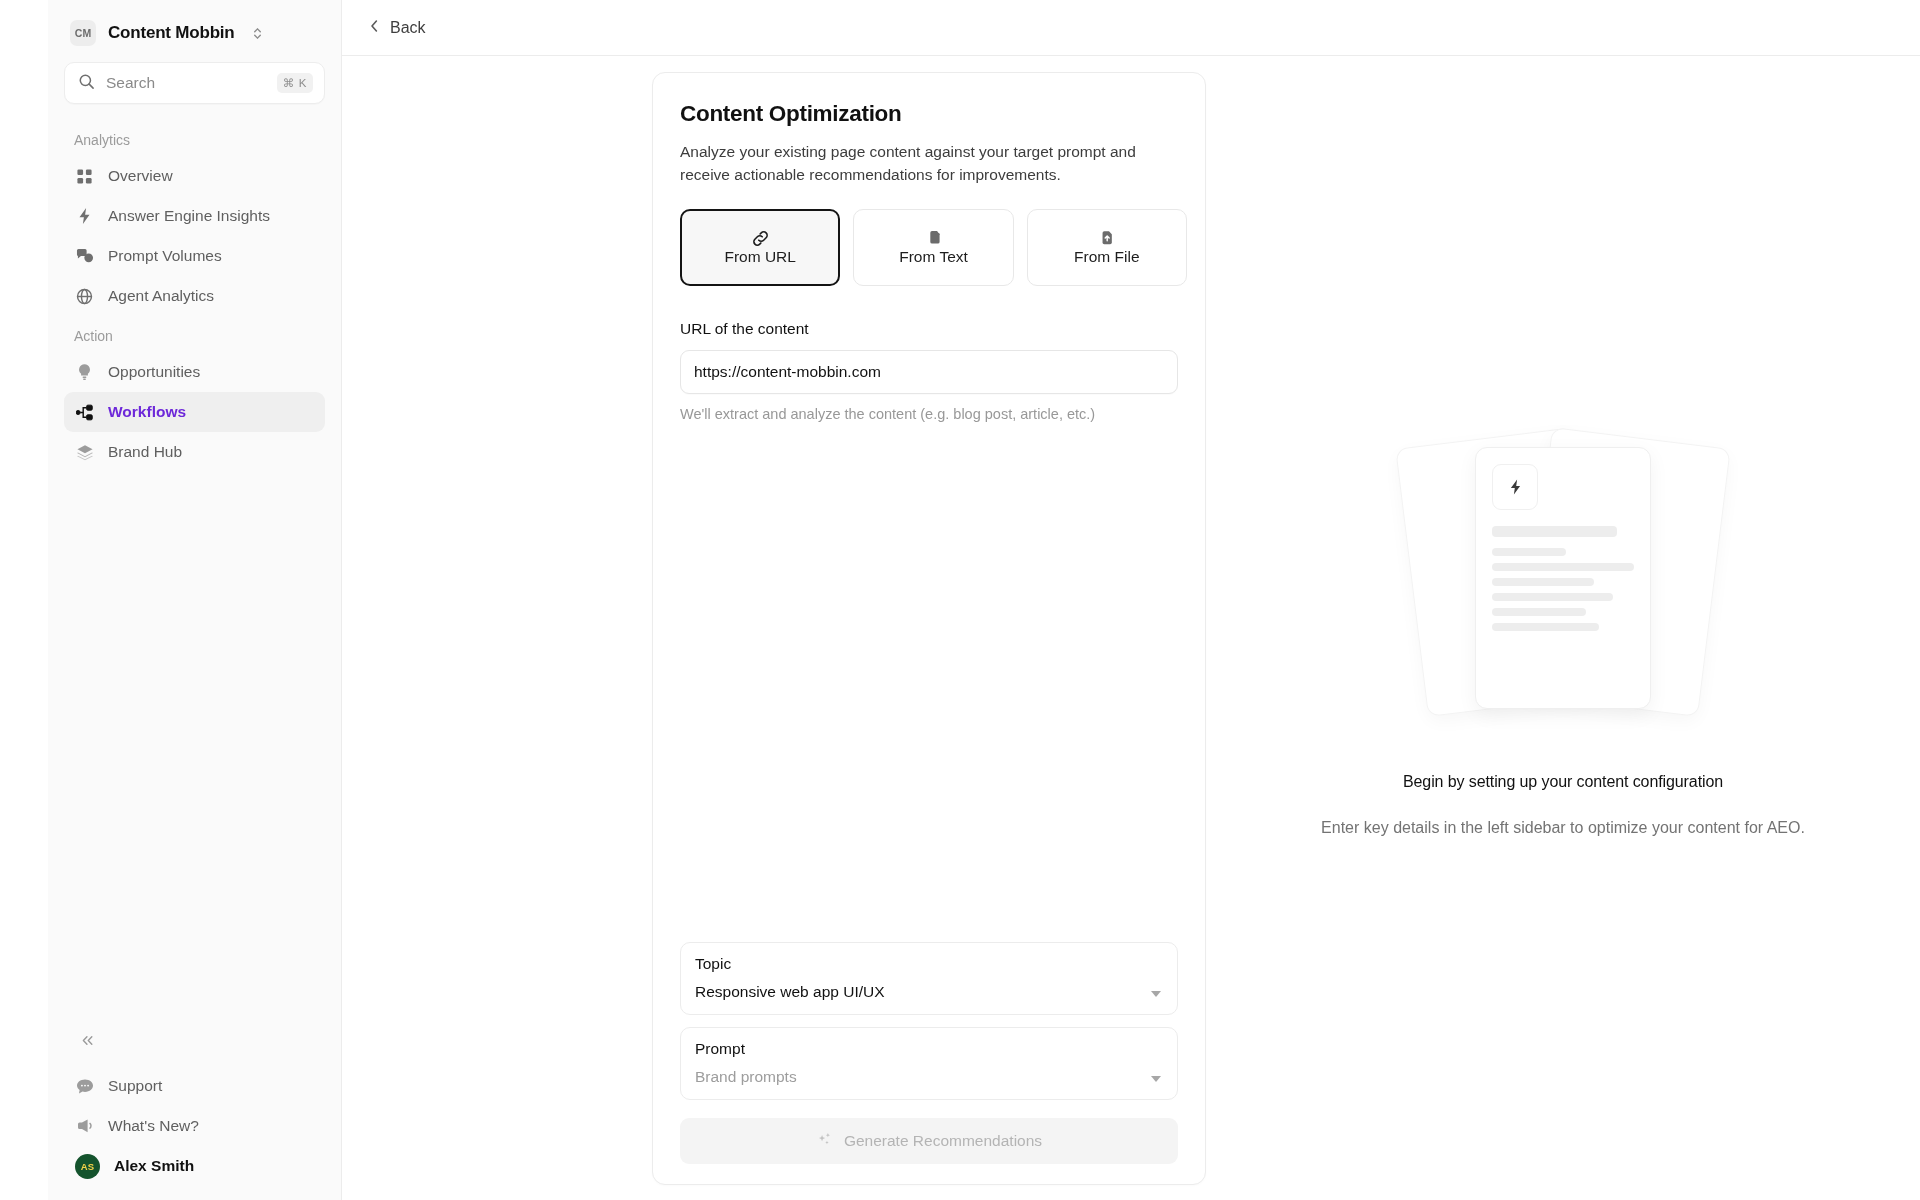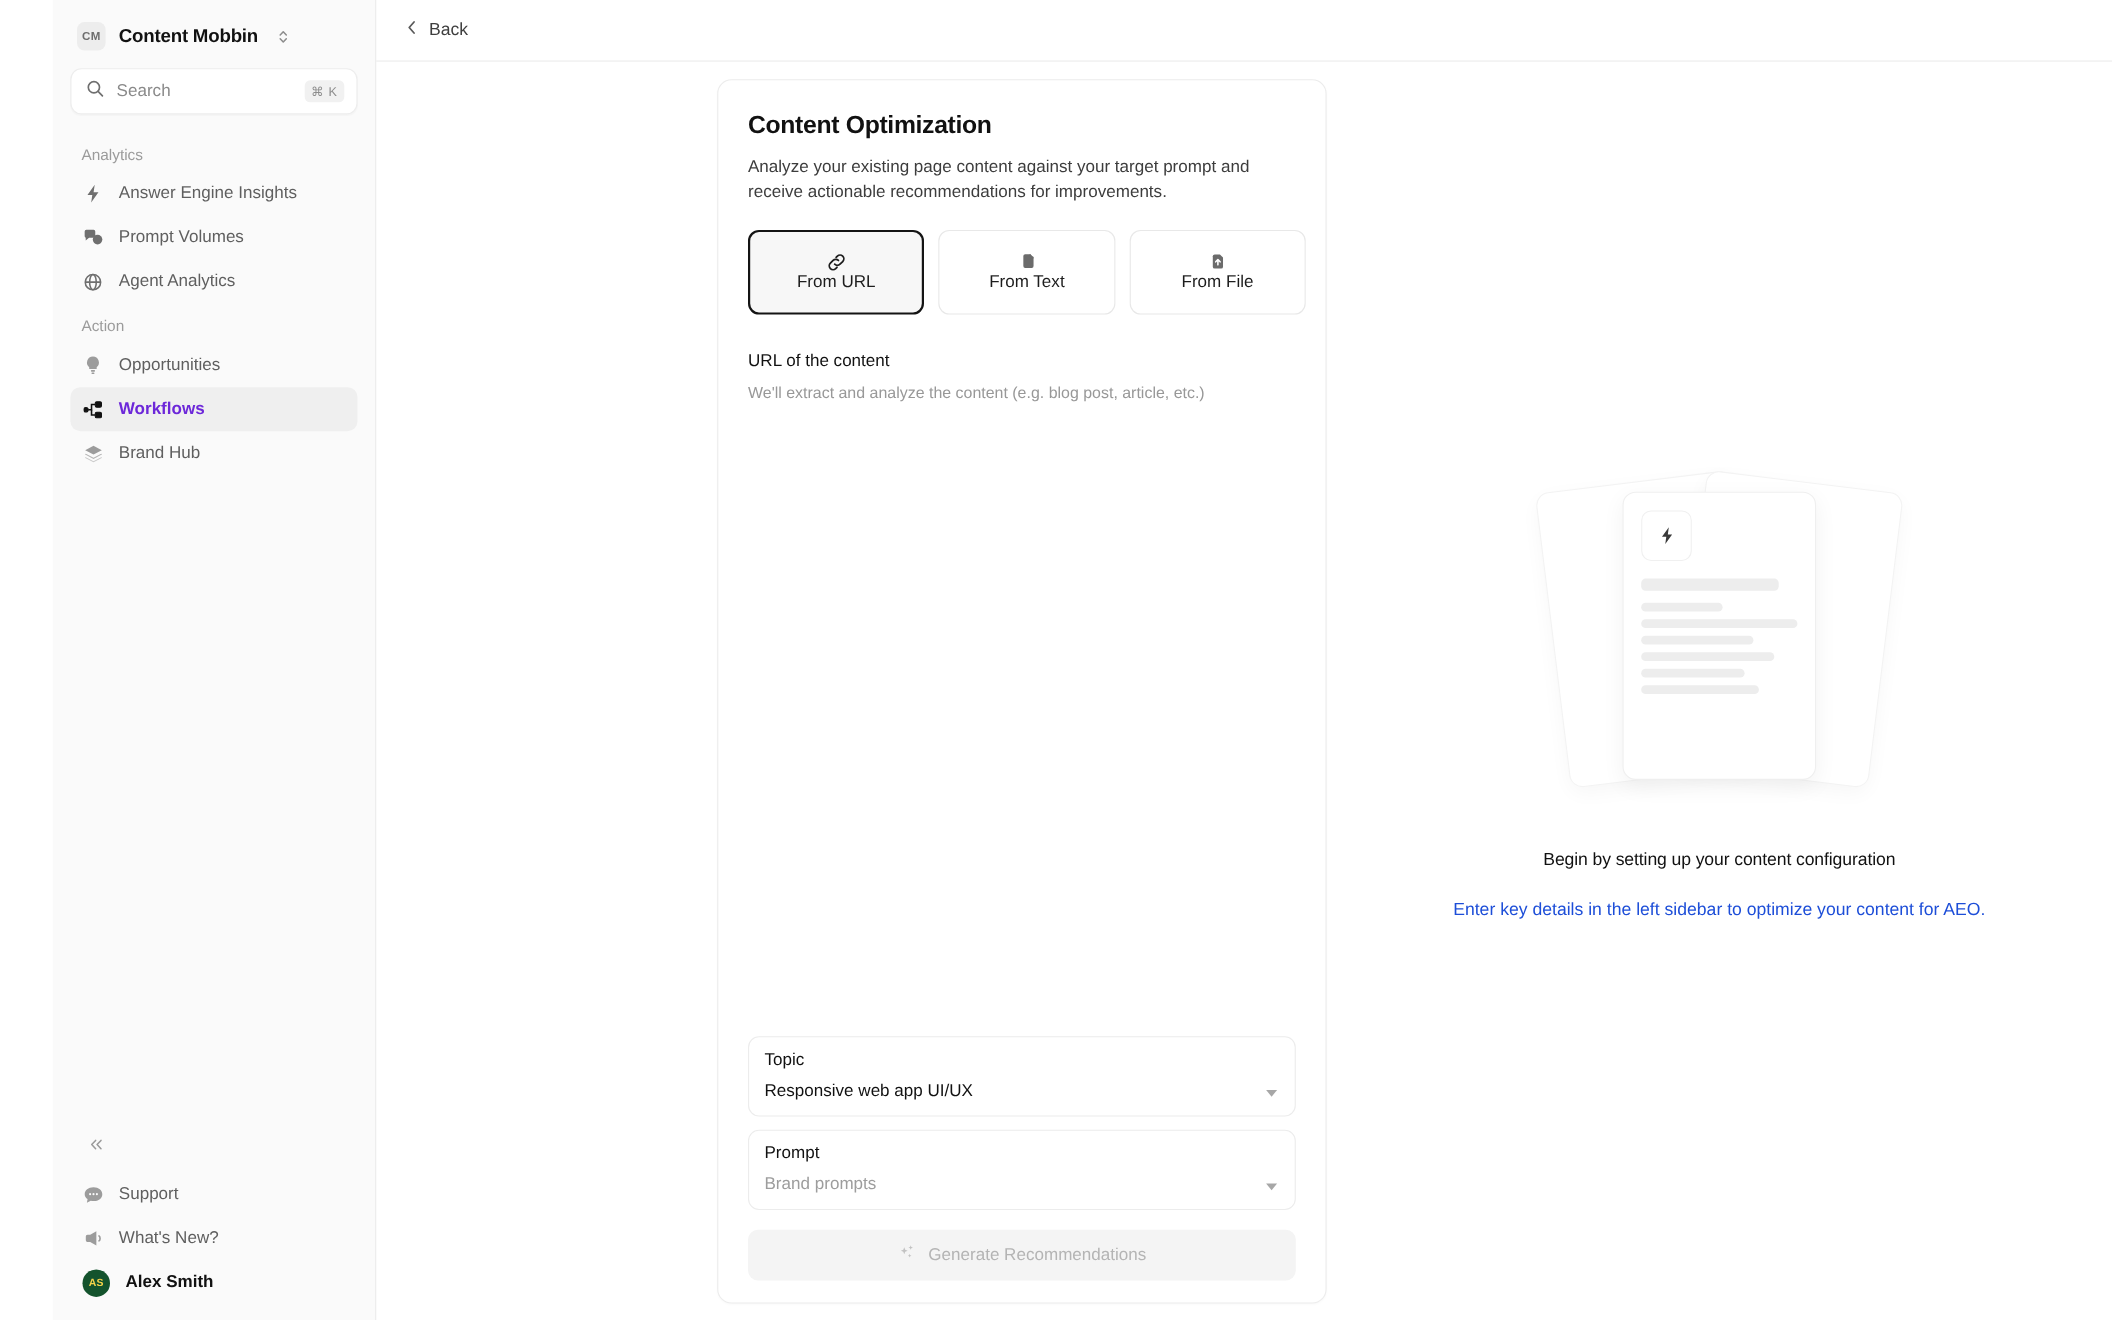--- a/index.html
+++ b/index.html
@@ -206,21 +206,21 @@
   .sk { height: 8px; border-radius: 4px; background: #ededed; margin-bottom: 7px; }
   .sk.w1 { width: 88%; height: 11px; margin-bottom: 11px; }
   .sk.w2 { width: 52%; }
   .sk.w3 { width: 100%; }
   .sk.w4 { width: 72%; }
   .sk.w5 { width: 85%; }
   .sk.w6 { width: 66%; }
   .sk.w7 { width: 75%; }
 
   .empty-title { font-size: 16px; font-weight: 400; color: #111; letter-spacing: -.1px; }
-  .empty-sub { font-size: 16px; color: #1d4ed8; margin-top: 28px; }
+  .empty-sub { font-size: 16px; color: #737373; margin-top: 28px; }
 </style>
 </head>
 <body>
 
 <div id="app">
 
   <aside class="sidebar">
 
     <div class="ws-switch">
       <div class="ws-logo">CM</div>
@@ -241,20 +241,31 @@
         </svg>
       </span>
       <span class="ph">Search</span>
       <span class="kbd">⌘ K</span>
     </div>
 
     <nav class="nav">
 
       <div class="nav-section">Analytics</div>
 
+      <div class="nav-item">
+        <span class="ico">
+          <svg width="17" height="17" viewBox="0 0 18 18" fill="#6f6f6f">
+            <rect x="1.5" y="1.5" width="6" height="6" rx="1.3"></rect>
+              <rect x="10.5" y="1.5" width="6" height="6" rx="1.3"></rect>
+            <rect x="1.5" y="10.5" width="6" height="6" rx="1.3"></rect>
+              <rect x="10.5" y="10.5" width="6" height="6" rx="1.3"></rect>
+          </svg>
+        </span>
+        <span>Overview</span>
+      </div>
 
       <div class="nav-item">
         <span class="ico">
           <svg width="17" height="18" viewBox="0 0 16 18" fill="#6f6f6f">
               <path d="M9.6 1 L3 10.2 H7.4 L6.4 17 L13 7.8 H8.6 Z"></path>
             </svg>
         </span>
         <span>Answer Engine Insights</span>
       </div>
 
@@ -403,20 +414,23 @@
               <svg width="18" height="19" viewBox="0 0 19 20" fill="none">
                 <path d="M11.6 2.4 H6.6 a1.8 1.8 0 0 0-1.8 1.8 v10 a1.8 1.8 0 0 0 1.8 1.8 h6.2 a1.8 1.8 0 0 0 1.8-1.8 V5.4 Z" fill="currentColor"></path>
                 <path d="M9.7 12.4 V7.6 M7.6 9.5 L9.7 7.3 L11.8 9.5" stroke="#ffffff" stroke-width="1.5" stroke-linecap="round" stroke-linejoin="round"></path>
               </svg>
             </span>
             <span>From File</span>
           </div>
         </div>
 
         <div class="field-label">URL of the content</div>
+        <div class="url-input">
+          <span>https://content-mobbin.com</span>
+        </div>
         <div class="field-hint">We'll extract and analyze the content (e.g. blog post, article, etc.)</div>
 
         <div class="flex-gap"></div>
 
         <div class="select-field">
           <div class="select-label">Topic</div>
           <div class="select-value">Responsive web app UI/UX</div>
           <span class="caret"></span>
         </div>
 

